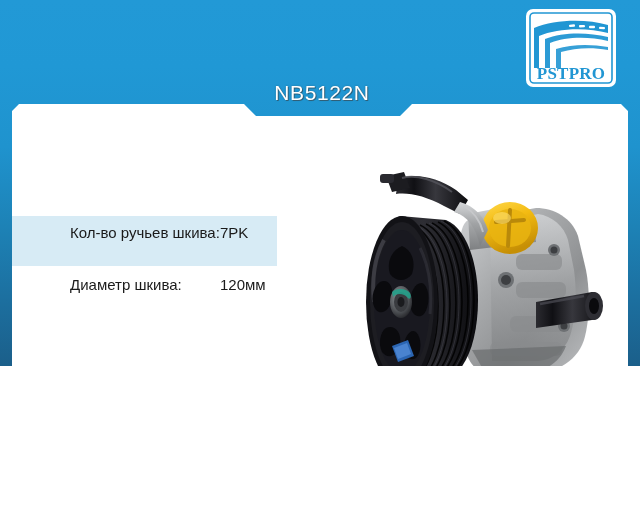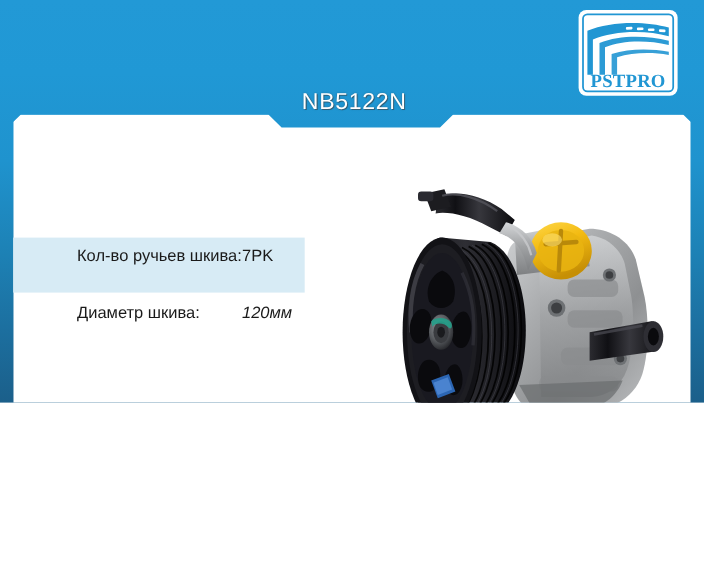--- a/index.html
+++ b/index.html
@@ -62,21 +62,21 @@
     font-family:"Liberation Sans","DejaVu Sans",sans-serif;
     padding-left:45px;
   }
   #spec-row-0{top:8px;}
   #spec-row-1{top:28px;}
   .spec-label{display:inline-block;}
   .spec-value{display:inline-block;}
   #spec-row-0 .spec-label{width:150px;}
   #spec-row-0 .spec-value{width:auto;}
   #spec-row-1 .spec-label{width:150px;margin-top:32px;}
-  #spec-row-1 .spec-value{width:auto;font-style:italic;}
+  #spec-row-1 .spec-value{width:auto;}
 
   
   #product{
     position:absolute;left:340px;top:150px;width:292px;height:250px;z-index:5;
   }
   #product svg{display:block;width:292px;height:250px;}
 </style>
 </head>
 <body>
 

